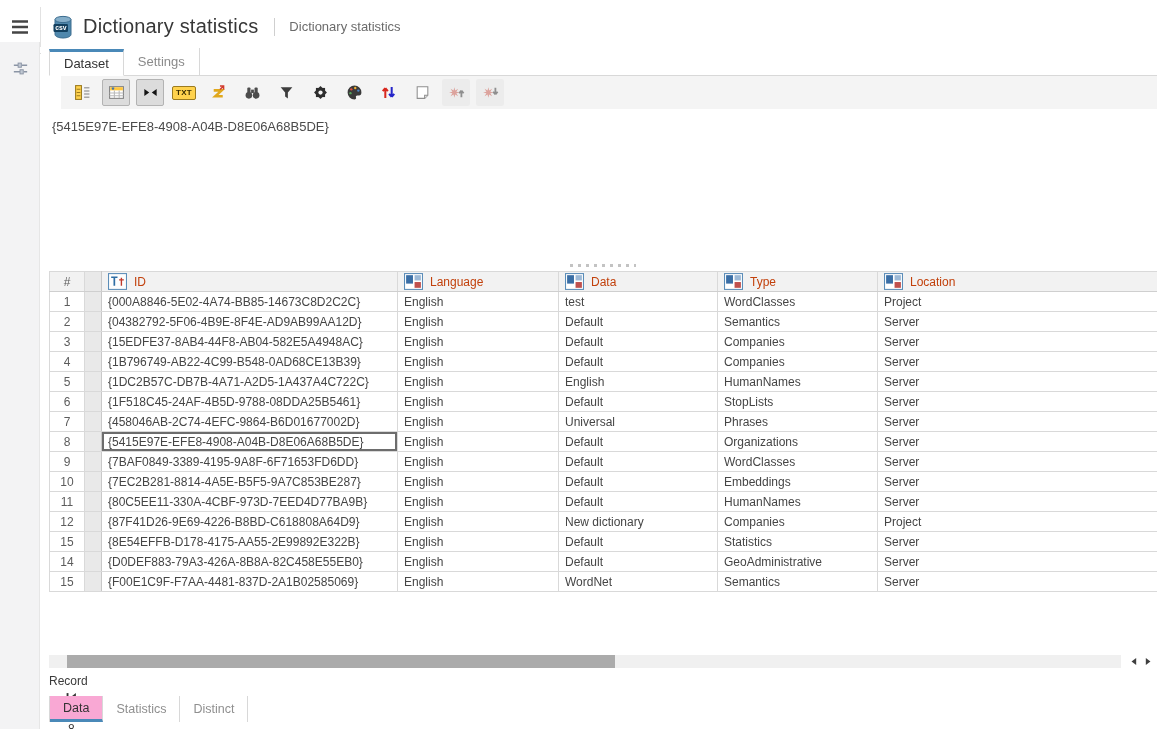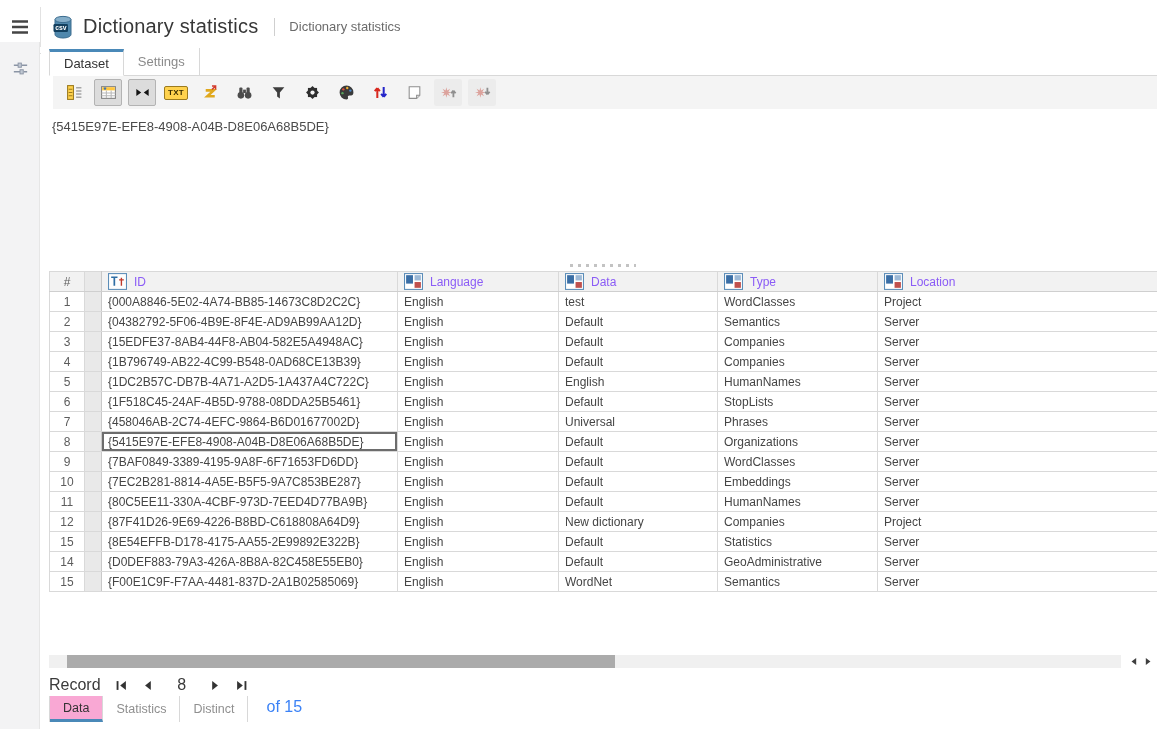--- a/index.html
+++ b/index.html
@@ -25,21 +25,21 @@
 
   
   .tabstrip { position:absolute; top:7px; left:8px; right:0; height:27px; display:flex; align-items:flex-end;
               border-bottom:1px solid #d8d8d8; }
   .dtab { height:27px; padding:0 14px; display:flex; align-items:center; font-size:13px; color:#8b8b8b;
           border-right:1px solid #d8d8d8; cursor:pointer; background:transparent;justify-content:center; }
   .dtab.active { background:#fff; color:#333; border-top:3px solid #4a89b8; border-left:1px solid #d8d8d8;
                  margin-bottom:-1px; border-bottom:1px solid #fff; }
 
   
-  .toolbar { position:absolute; top:34px; left:12px; right:0; height:33px; background:#f4f4f4;
+  .toolbar { position:absolute; top:34px; left:20px; right:0; height:33px; background:#f4f4f4;
              display:flex; align-items:center; padding-left:7px; gap:6px; }
   .tbtn { width:28px; height:27px; display:flex; align-items:center; justify-content:center;
           border:1px solid transparent; border-radius:2px; cursor:pointer; background:transparent; }
   .tbtn.pressed { background:#dcdcdc; border-color:#b3b3b3; }
   .tbtn.disabled { background:#ececec; cursor:default; }
   .txt-badge { background:#ffd24d; border:1px solid #9c7b1e; color:#3a2d00; font-size:8px; font-weight:bold;
                padding:2px 3px; border-radius:2px; line-height:1; letter-spacing:.3px; }
 
   
   .preview { position:absolute; top:67px; left:8px; right:0; height:150px; background:#fff; }
@@ -49,37 +49,37 @@
   .splitter { position:absolute; top:217px; left:8px; right:0; height:12px; display:flex;
               align-items:center; justify-content:center; cursor:row-resize; }
   .splitter-dots { width:66px; height:3px;
       background:repeating-linear-gradient(90deg,#c3c3c3 0 3px,transparent 3px 8px); }
 
   
   .grid-wrap { position:absolute; top:229px; left:8px; right:0; height:337px; overflow:hidden; }
   table.grid { border-collapse:collapse; table-layout:fixed; width:1109px; font-size:12px; }
   table.grid th, table.grid td { border:1px solid #d9d9d9; height:20px; padding:0 6px;
       white-space:nowrap; overflow:hidden; text-align:left; font-weight:normal; color:#454545; }
-  table.grid thead th { background:#f2f2f2; color:#8b5cf6; border-bottom:1px solid #cfcfcf; }
+  table.grid thead th { background:#f2f2f2; color:#c2410c; border-bottom:1px solid #cfcfcf; }
   table.grid .rownum { text-align:center; color:#5c5c5c; padding:0 2px; }
   table.grid .rowsel { background:#e9e9e9; border-left:1px solid #d2d2d2; border-right:1px solid #c8c8c8; padding:0; }
   table.grid td.selected { box-shadow:inset 0 0 0 2px #6d6d6d; }
   .hcell { display:flex; align-items:center; gap:7px; }
   .hicon { display:inline-flex; flex:none; }
 
   
   .hscroll { position:absolute; top:612px; left:8px; right:0; height:14px; display:flex; align-items:center; }
   .hs-track { position:relative; height:13px; width:1072px; background:#f0f0f0; }
   .hs-thumb { position:absolute; left:18px; top:0; height:13px; width:548px; background:#ababab; cursor:pointer; }
   .hs-arrows { margin-left:8px; display:flex; gap:6px; align-items:center; }
   .hs-arrow { cursor:pointer; display:flex; }
 
   
   .recnav { position:absolute; top:632px; left:8px; height:22px; display:flex; align-items:center;
-            font-size:16px; color:#3a3a3a; gap:4px; }
+            font-size:12px; color:#3a3a3a; gap:4px;flex-direction:column; }
   .recnav .lbl { margin-right:6px; }
   .nav-btn { width:22px; height:18px; display:flex; align-items:center; justify-content:center; cursor:pointer; }
   .rec-current { width:38px; text-align:center; color:#3a3a3a; }
   .rec-total { margin-left:10px; color:#3b82f6;margin-top:44px; }
 
   
   .bottom-tabs { position:absolute; top:654px; left:8px; height:26px; display:flex; align-items:stretch;
                  border-left:1px solid #d8d8d8; }
   .btab { padding:0 13px; display:flex; align-items:center; font-size:12.5px; color:#8f8f8f;
           border-right:1px solid #d8d8d8; cursor:pointer; }

